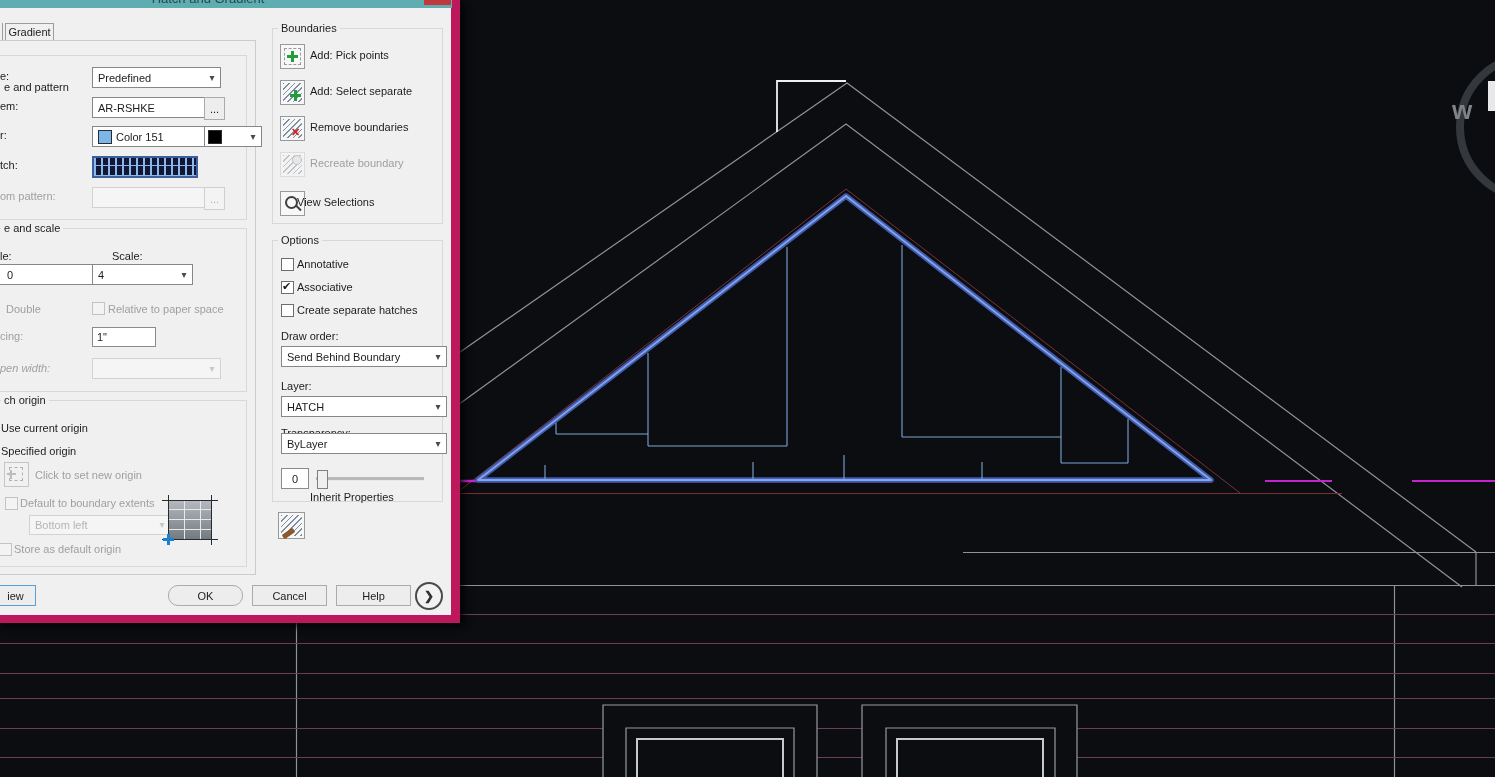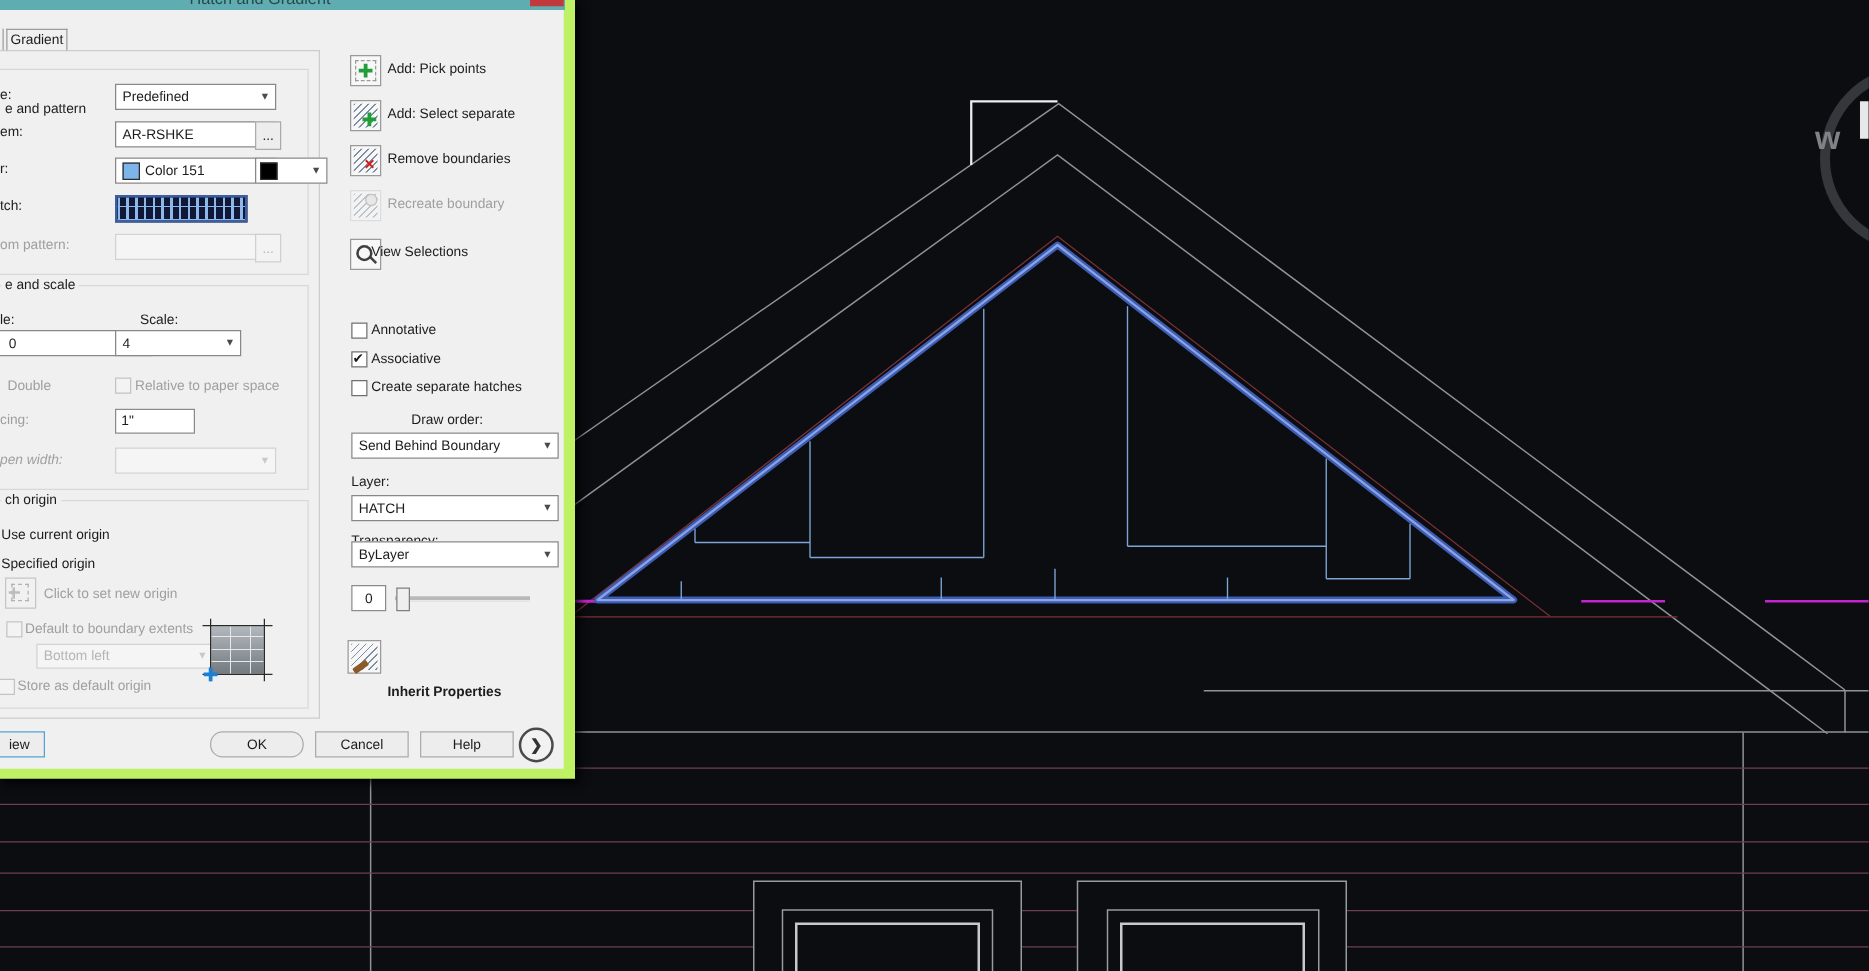--- a/index.html
+++ b/index.html
@@ -2,21 +2,21 @@
 <html><head>
 <meta charset="utf-8">
 <style>
   html,body{margin:0;padding:0;}
   body{width:1495px;height:777px;overflow:hidden;position:relative;background:#0b0d10;
        font-family:"Liberation Sans", sans-serif;}
   .abs{position:absolute;}
   
   #canvas{left:0;top:0;width:1495px;height:777px;}
   
-  #dlg{left:0;top:0;width:460px;height:623px;background:#bef264;
+  #dlg{left:0;top:0;width:460px;height:623px;background:#be185d;
        box-shadow:4px 2px 7px rgba(0,0,0,.55),2px 4px 7px rgba(0,0,0,.55);}
   #titlebar{left:0;top:0;width:452px;height:8px;background:#5fadb0;overflow:hidden;}
   #titletext{position:absolute;left:128px;top:-9px;width:160px;text-align:center;
              font-size:13px;color:#27494d;}
   #closebtn{left:424px;top:0;width:27px;height:5px;background:#c2393d;}
   #client{left:0;top:8px;width:451px;height:607px;background:#f0f0f0;font-size:11px;color:#1c1c1c;}
   .lbl{position:absolute;white-space:nowrap;line-height:13px;}
   .dis{color:#9f9f9f;}
   .grp{position:absolute;border:1px solid #d8d8d8;}
   .grp-lbl{position:absolute;top:-7px;background:#f0f0f0;padding:0 3px;white-space:nowrap;line-height:13px;}
@@ -260,20 +260,23 @@
       <div class="cross-v" style="left:6px;top:0;height:50px;"></div>
       <div class="cross-v" style="left:49px;top:0;height:50px;"></div>
       <div class="cross-h" style="left:0;top:5px;width:56px;"></div>
       <div class="cross-h" style="left:0;top:44px;width:56px;"></div>
       <div class="blueplus" style="left:1px;top:39px;"></div>
     </div>
 
     <div class="cb off" style="left:-1px;top:535px;"></div>
     <span class="lbl dis" style="left:14px;top:535px;">Store as default origin</span>
 
+    <div class="grp" style="left:272px;top:20px;width:169px;height:194px;">
+      <span class="grp-lbl" style="left:5px;">Boundaries</span>
+    </div>
     <div class="icobtn" style="left:280px;top:36px;">
       <span class="abs" style="left:3px;top:3px;width:15px;height:15px;border:1px dashed #9a9a9a;"></span>
       <span class="plus" style="left:6px;top:6px;"></span>
     </div>
     <span class="lbl" style="left:310px;top:41px;">Add: Pick points</span>
 
     <div class="icobtn" style="left:280px;top:72px;">
       <span class="hatchfill"></span>
       <span class="plus" style="left:9px;top:9px;"></span>
     </div>
@@ -289,28 +292,31 @@
       <span class="hatchfill"></span>
       <span class="abs" style="left:11px;top:2px;width:8px;height:8px;border:1px solid #8a8a8a;border-radius:50%;background:#ddd;"></span>
     </div>
     <span class="lbl dis" style="left:310px;top:149px;">Recreate boundary</span>
 
     <div class="icobtn" style="left:280px;top:183px;">
       <span class="mag"></span>
     </div>
     <span class="lbl" style="left:297px;top:188px;">View Selections</span>
 
+    <div class="grp" style="left:272px;top:232px;width:169px;height:260px;">
+      <span class="grp-lbl" style="left:5px;">Options</span>
+    </div>
     <div class="cb" style="left:281px;top:250px;"></div>
     <span class="lbl" style="left:297px;top:250px;">Annotative</span>
     <div class="cb checked" style="left:281px;top:273px;"></div>
     <span class="lbl" style="left:297px;top:273px;">Associative</span>
     <div class="cb" style="left:281px;top:296px;"></div>
     <span class="lbl" style="left:297px;top:296px;">Create separate hatches</span>
 
-    <span class="lbl" style="left:281px;top:322px;margin-left:48px;">Draw order:</span>
+    <span class="lbl" style="left:281px;top:322px;">Draw order:</span>
     <div class="combo" style="left:281px;top:338px;width:143px;height:19px;">
       <span>Send Behind Boundary</span>
       <span class="arr"></span>
     </div>
 
     <span class="lbl" style="left:281px;top:372px;">Layer:</span>
     <div class="combo" style="left:281px;top:388px;width:143px;height:19px;">
       <span>HATCH</span>
       <span class="arr"></span>
     </div>
@@ -323,21 +329,21 @@
     <div class="txt" style="left:281px;top:460px;width:18px;height:19px;justify-content:center;">
       <span>0</span>
     </div>
     <div class="slider-track" style="left:316px;top:469px;width:108px;"></div>
     <div class="slider-handle" style="left:317px;top:462px;"></div>
 
     <div class="icobtn" style="left:278px;top:504px;width:25px;height:25px;">
       <span class="hatchfill"></span>
       <span class="brush"></span>
     </div>
-    <span class="lbl" style="left:310px;top:540px;font-weight:bold;">Inherit Properties</span>
+    <span class="lbl" style="left:310px;top:483px;">Inherit Properties</span>
 
     <div class="btn" style="left:-35px;top:577px;width:69px;height:19px;border:1px solid #55a1d6;">
       <span style="margin-left:30px;">iew</span>
     </div>
     <div class="btn" style="left:168px;top:577px;width:73px;height:19px;border-radius:10px;">
       <span>OK</span>
     </div>
     <div class="btn" style="left:252px;top:577px;width:73px;height:19px;">
       <span>Cancel</span>
     </div>

